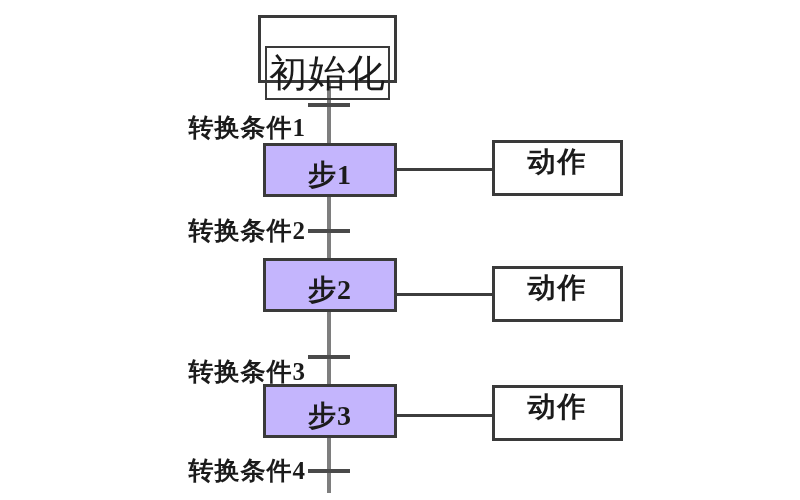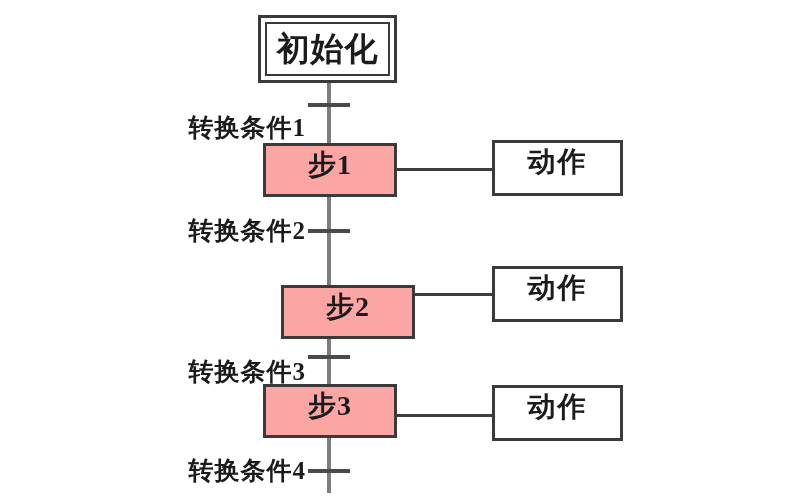--- a/index.html
+++ b/index.html
@@ -56,34 +56,35 @@
     padding: 4px;
     z-index: 3;
   }
   .init-inner {
     width: 100%; height: 100%;
     border: 2px solid #3a3a3a;
     box-sizing: border-box;
     display: flex;
     align-items: center;
     justify-content: center;
-    font-size: 33px;
-    font-weight: 700;
+    font-size: 38px;
+    font-weight: 400;
     letter-spacing: 1px;
+    margin-top: 24px;
   }
 
   
   .step-box {
     left: 263px;
     width: 134px; height: 54px;
     border: 3px solid #3a3a3a;
-    background: #fca5a5;
+    background: #c4b5fd;
     box-sizing: border-box;
     display: flex;
-    align-items: flex-start;
+    align-items: flex-end;
     justify-content: center;
     font-size: 28px;
     font-weight: 600;
     letter-spacing: 1px;
     z-index: 3;
   }
 
   
   .connector {
     left: 397px;
@@ -126,21 +127,21 @@
     <span>步1</span>
   </div>
   <div class="abs connector" style="top:168px;"></div>
   <div class="abs action-box" style="top:140px;">
     <span>动作</span>
   </div>
 
   <div class="abs cond-label" style="top:217px;text-align:right;">转换条件2</div>
   <div class="abs tick" style="top:229px;"></div>
 
-  <div class="abs step-box" style="top:285px;margin-left:18px;">
+  <div class="abs step-box" style="top:258px;">
     <span>步2</span>
   </div>
   <div class="abs connector" style="top:293px;"></div>
   <div class="abs action-box" style="top:266px;">
     <span>动作</span>
   </div>
 
   <div class="abs cond-label" style="top:358px;">转换条件3</div>
   <div class="abs tick" style="top:355px;"></div>
 

